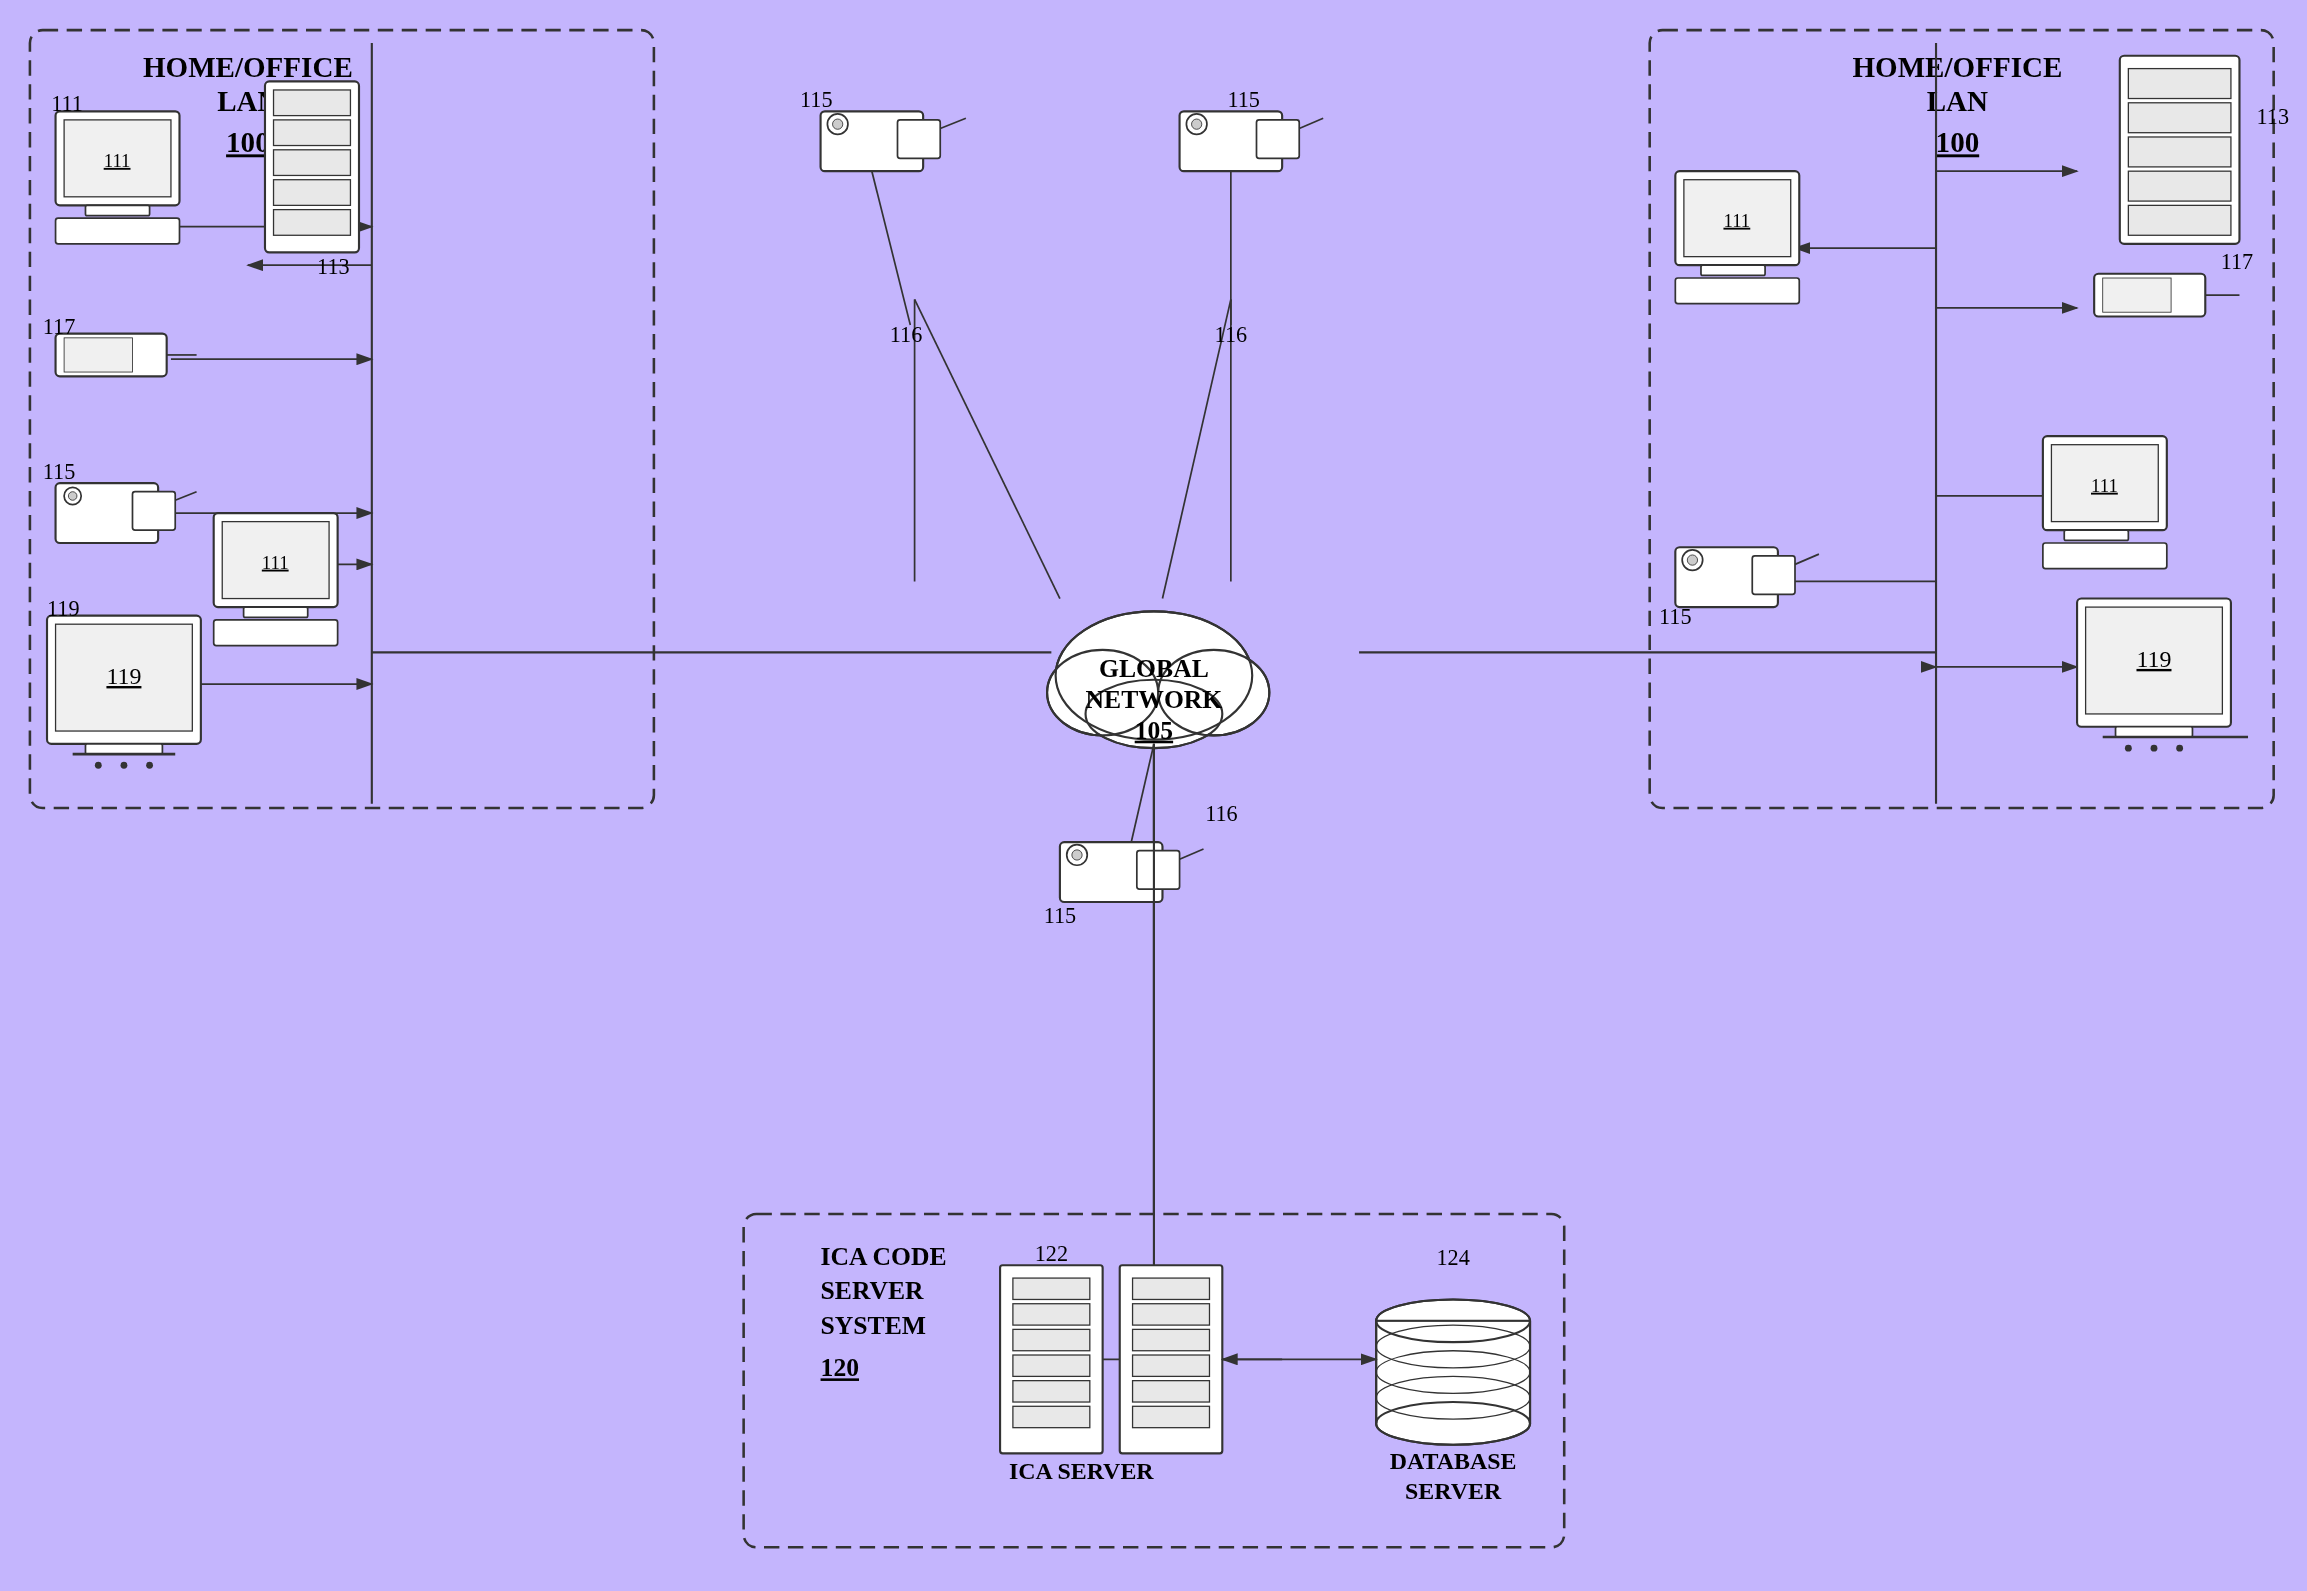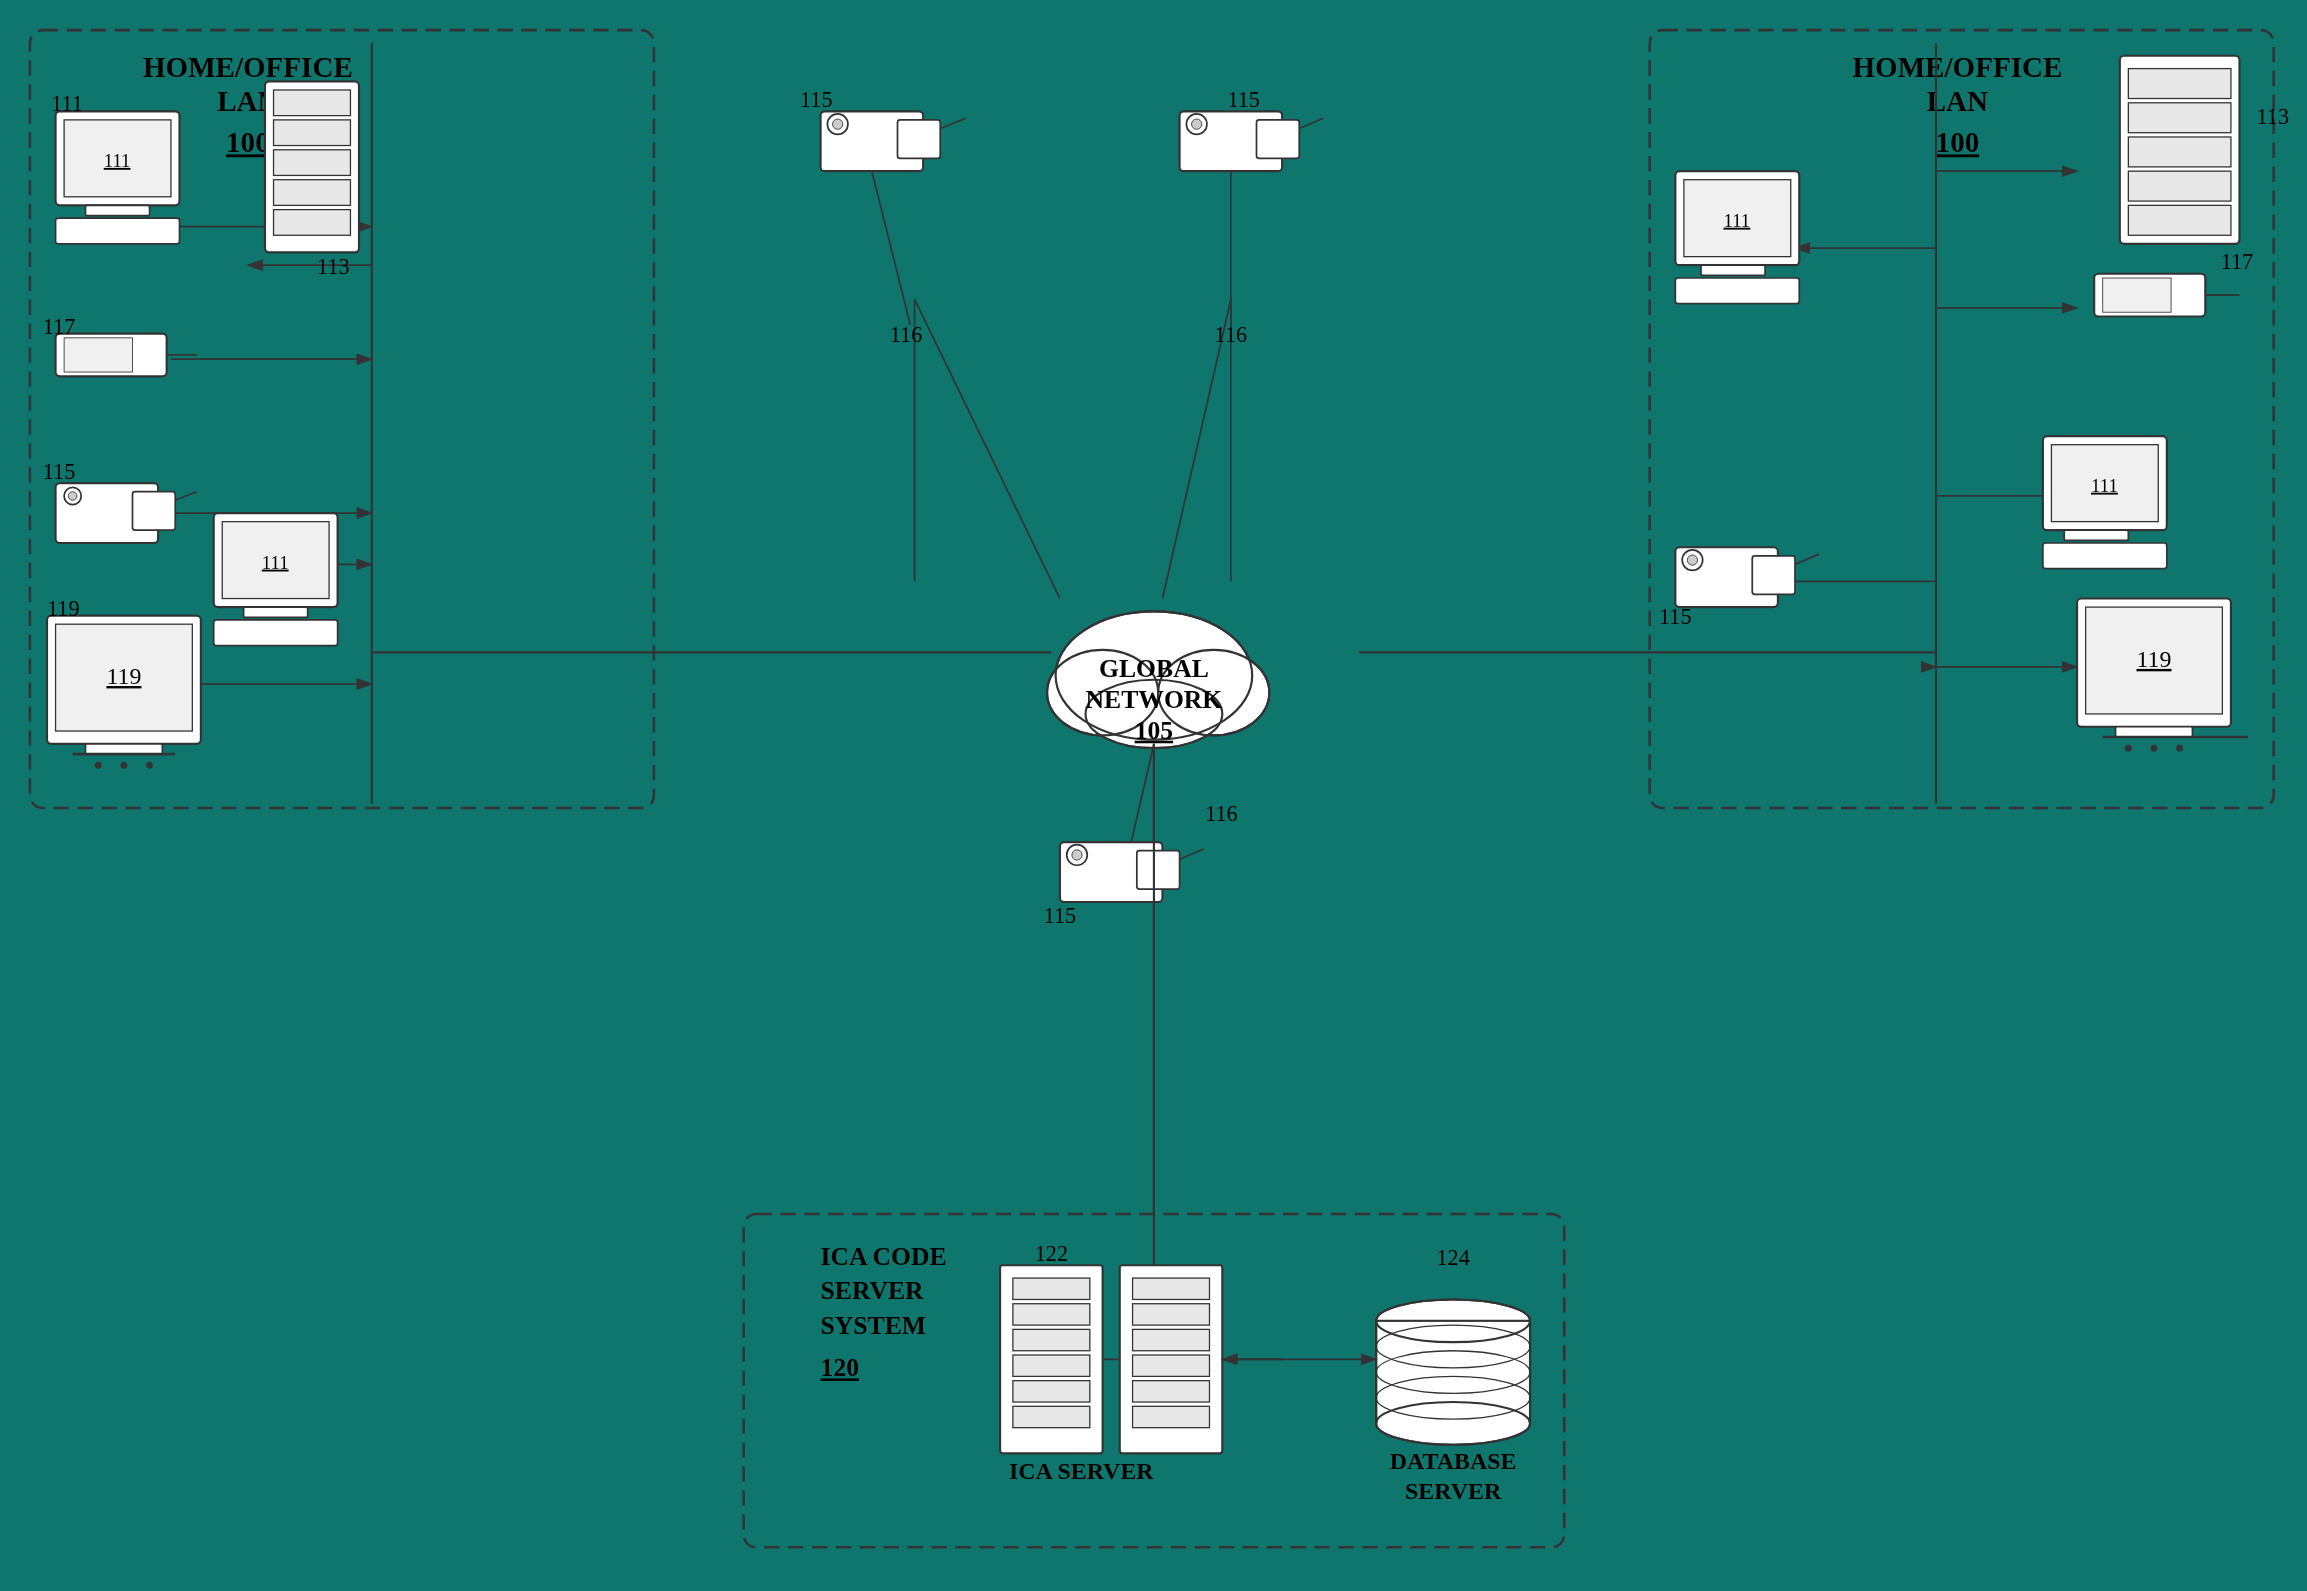--- a/index.html
+++ b/index.html
@@ -9,21 +9,21 @@
       width: 2307px;
       height: 1592px;
       position: relative;
       overflow: hidden;
     }
 
     .diagram-container {
       width: 2307px;
       height: 1592px;
       position: relative;
-      background: #0f766e;
+      background: #c4b5fd;
       padding: 34px;
     }
   </style>
 </head>
 <body>
 
 <div class="diagram-container">
 
   <svg viewBox="0 0 2699 1862" width="2307" height="1592" style="position:absolute;top:0;left:0;">
 

